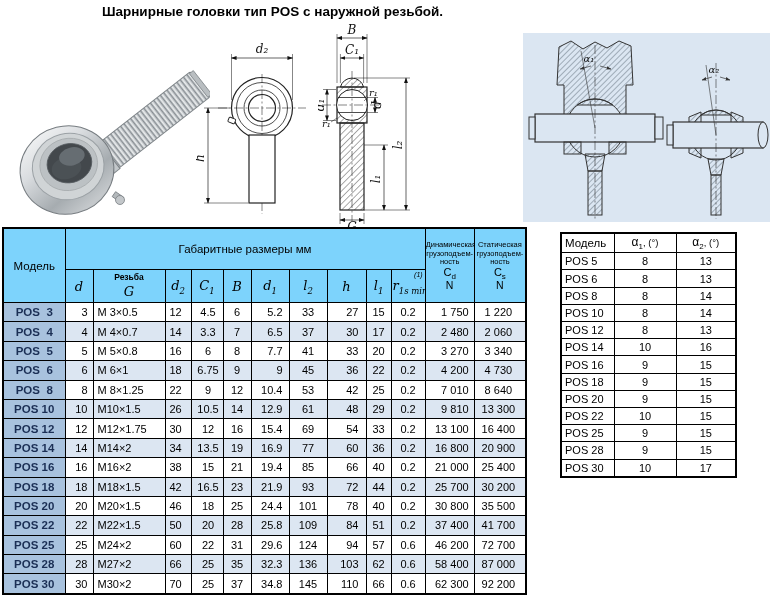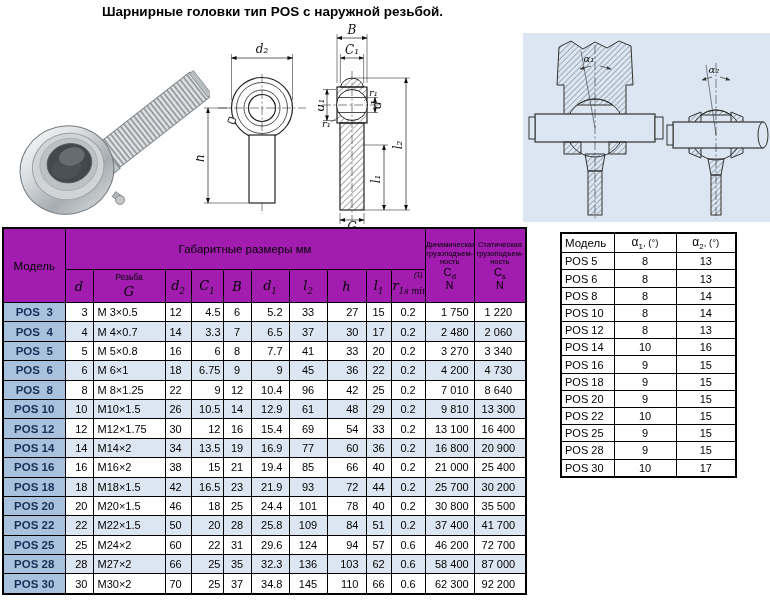--- a/index.html
+++ b/index.html
@@ -8,42 +8,42 @@
   .abs{position:absolute;}
   #title{left:0;top:4px;width:545px;text-align:center;font-weight:bold;font-size:13.5px;}
   #angle-title{left:523px;top:15px;width:247px;text-align:center;font-weight:bold;font-size:13px;}
   #angle-panel{left:523px;top:33px;width:247px;height:189px;background:#dbe6f2;}
 
   
   table{border-collapse:collapse;table-layout:fixed;}
   th,td{overflow:hidden;white-space:nowrap;}
   #main-table{left:2px;top:227px;width:523px;border:2px solid #000;}
   #main-table th,#main-table td{border:1px solid #000;}
-  #main-table thead th{background:#a21caf;font-weight:normal;margin-left:11px;}
+  #main-table thead th{background:#7dd3fc;font-weight:normal;margin-left:11px;}
   .hmodel{font-size:11.5px;}
   .hdims{font-size:11.5px;height:38px;}
   .hcap{font-size:7.5px;line-height:8.5px;padding:1px 0;}
   .capline{font-size:7.5px;}
   .capsym{font-size:11px;margin-top:1px;}
   .capsym sub{font-size:8px;}
   .capunit{font-size:10.5px;}
   .dimh{height:30px;position:relative;vertical-align:middle;text-align:center;}
   .dimh i{font-family:"DejaVu Serif","DejaVu Sans",serif;font-style:italic;font-size:13px;font-weight:normal;}
   .dimh sub{font-family:"DejaVu Serif","DejaVu Sans",serif;font-style:italic;font-size:8.5px;}
-  .dimtop{font-size:8.5px;line-height:9px;}
+  .dimtop{font-size:8.5px;line-height:9px;font-weight:bold;}
   .fnsup{position:absolute;top:1px;right:2px;font-size:7px;font-style:italic;}
   #main-table tbody td{font-size:11px;height:18.4px;padding:0 2px;background:#fff;}
   #main-table tbody tr.z td{background:#dce6f2;}
   #main-table tbody td.mcell{background:#a8c2de;color:#1b2f55;font-weight:bold;
       text-align:center;font-size:11.5px;white-space:pre;}
   #main-table tbody tr.z td.mcell{background:#a8c2de;}
   .c0{text-align:right;padding-right:5px !important;}
   .c1{text-align:left;padding-left:4px !important;}
   .c2{text-align:left;padding-left:4px !important;}
-  .c3{text-align:right;padding-left:4px !important;}
+  .c3{text-align:center;padding-left:4px !important;}
   .c4{text-align:center;}
   .c5{text-align:right;padding-right:6px !important;}
   .c6{text-align:center;}
   .c7{text-align:right;padding-right:7px !important;}
   .c8{text-align:center;}
   .c9{text-align:center;}
   .c10{text-align:right;padding-right:5px !important;}
   .c11{text-align:center;padding-right:5px !important;}
 
   #angle-table{left:560px;top:232px;width:175px;border:2px solid #000;background:#fff;}
@@ -348,21 +348,21 @@
           <td class="c11">4 730</td>
         </tr>
         <tr>
           <td class="mcell">POS  8</td>
           <td class="c0">8</td>
           <td class="c1">M 8×1.25</td>
           <td class="c2">22</td>
           <td class="c3">9</td>
           <td class="c4">12</td>
           <td class="c5">10.4</td>
-          <td class="c6">96</td>
+          <td class="c6">53</td>
           <td class="c7">42</td>
           <td class="c8">25</td>
           <td class="c9">0.2</td>
           <td class="c10">7 010</td>
           <td class="c11">8 640</td>
         </tr>
         <tr class="z">
           <td class="mcell">POS 10</td>
           <td class="c0">10</td>
           <td class="c1">M10×1.5</td>

